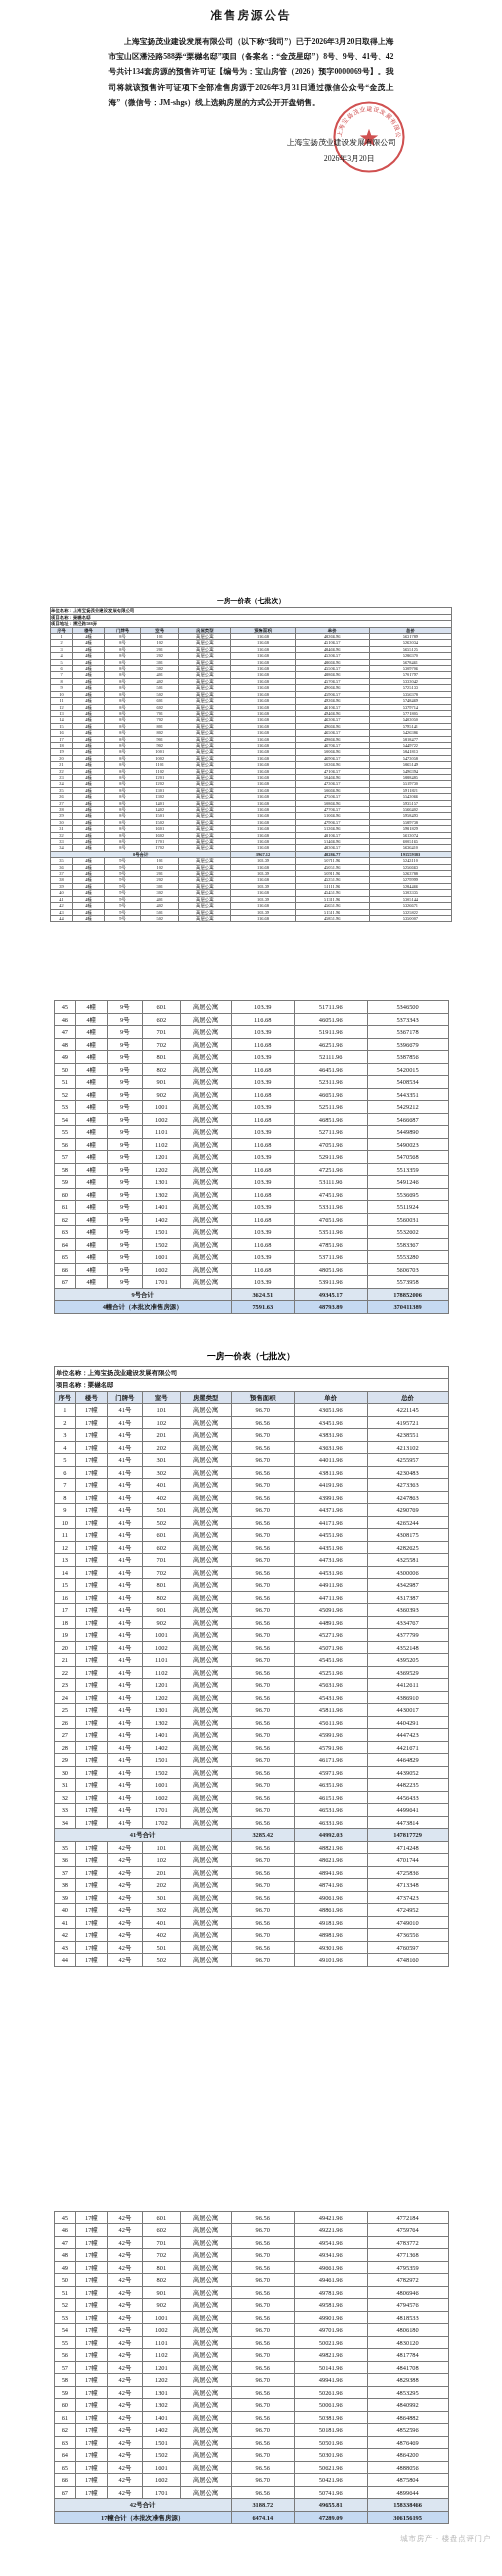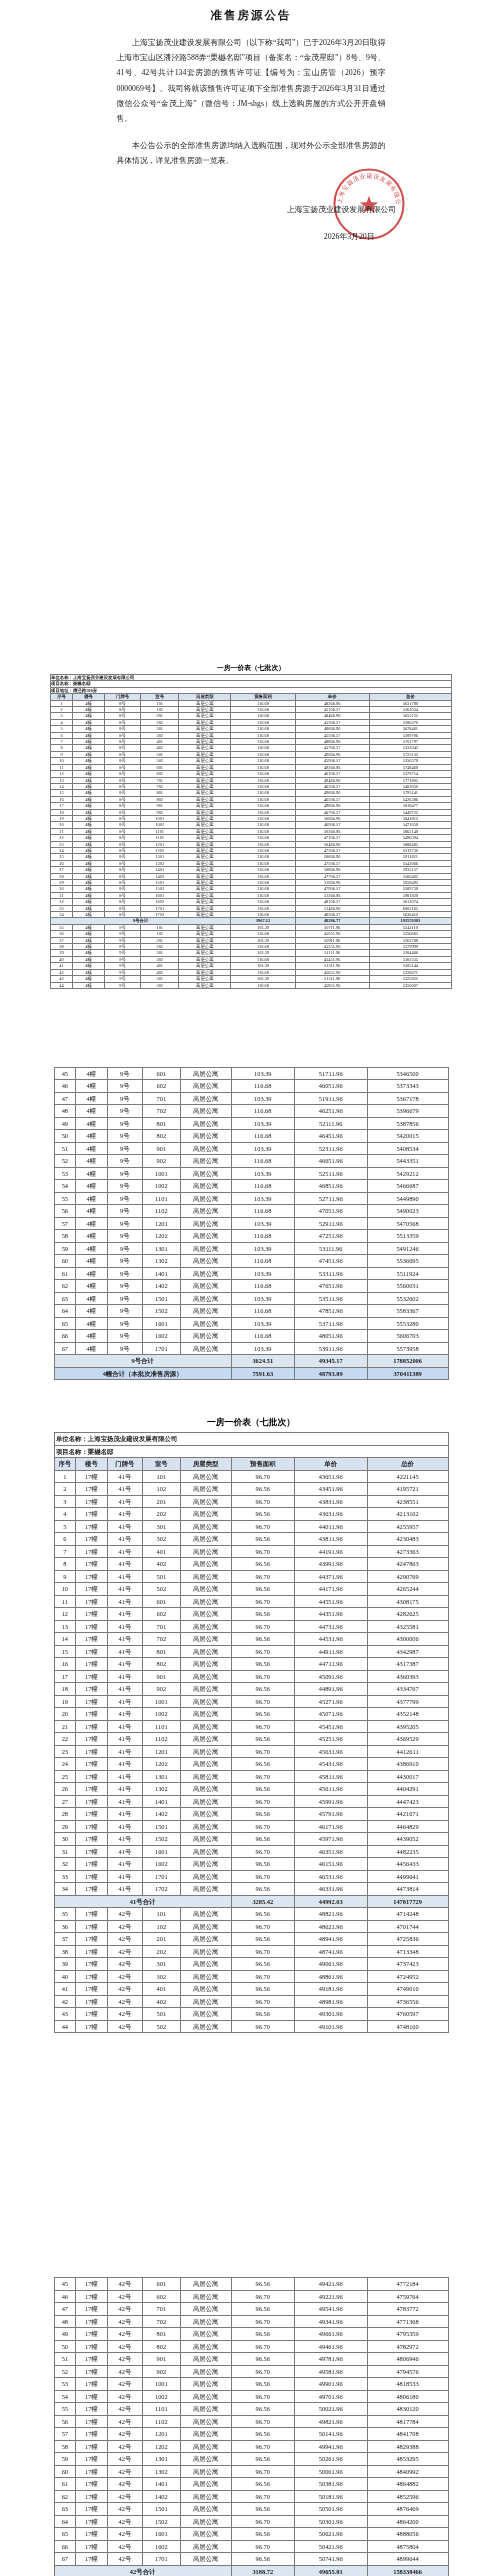--- a/index.html
+++ b/index.html
@@ -8,24 +8,24 @@
     font-family:"Liberation Serif","DejaVu Serif",serif;
     color:#1a1a1a;
     -webkit-font-smoothing:antialiased;
   }
   .doc-header{padding-top:8px;}
   .page-title{
     text-align:center;font-size:11.5px;font-weight:bold;
     letter-spacing:2px;margin:0 0 11px 0;
   }
   .body-text{width:293px;margin:0 auto;font-size:7.8px;line-height:1.95;text-align:justify;}
-  .body-text p{margin:12px;text-indent:2em;}
+  .body-text p{margin:4px;text-indent:2em;font-weight:bold;}
   .sig{width:293px;margin:2.7px auto 0;position:relative;height:68px;}
   .sig-company{position:absolute;right:1.4px;top:23px;font-size:7.8px;}
-  .sig-date{position:absolute;right:23px;top:50px;font-size:7.8px;}
+  .sig-date{position:absolute;right:23px;top:39px;font-size:7.8px;}
   .stamp{position:absolute;right:-9.5px;top:-15px;width:76px;height:76px;opacity:.82;}
   .spacer{width:100%;}
 
   .tbl-block{margin:0 auto;}
   .tbl-title{text-align:center;font-weight:bold;color:#000;}
   table{border-collapse:collapse;width:100%;table-layout:fixed;}
   td,th{border:0.7px solid #7a7a7a;text-align:center;overflow:hidden;white-space:nowrap;font-weight:normal;}
   .info-row td{text-align:left;padding-left:2.7px;font-weight:bold;background:#fff;}
   .head-row th{background:#d9e2ef;font-weight:bold;}
   .sub-row td{background:#dce6f1;font-weight:bold;}
@@ -46,21 +46,20 @@
     font-family:"Liberation Sans","DejaVu Sans",sans-serif;
   }
 </style>
 </head>
 <body>
 
 <div class="doc-header">
   <h1 class="page-title">准售房源公告</h1>
   <div class="body-text">
     <p>上海宝扬茂业建设发展有限公司（以下称“我司”）已于2026年3月20日取得上海市宝山区潘泾路588弄“栗樾名邸”项目（备案名：“金茂星邸”）8号、9号、41号、42号共计134套房源的预售许可证【编号为：宝山房管（2026）预字0000069号】。我司将就该预售许可证项下全部准售房源于2026年3月31日通过微信公众号“金茂上海”（微信号：JM-shgs）线上选购房屋的方式公开开盘销售。</p>
-    <p>本公告公示的全部准售房源均纳入选购范围，现对外公示全部准售房源的具体情况，详见准售房源一览表。</p>
   </div>
   <div class="sig">
     <svg class="stamp" viewBox="0 0 110 110" aria-hidden="true">
       <defs>
         <path id="stampArc" d="M15,57 a40,40 0 1,1 80,0" fill="none"></path>
       </defs>
       <circle cx="55" cy="55" r="50" fill="none" stroke="#c62b2b" stroke-width="3"></circle>
       <polygon fill="#c62b2b" points="55,43 58.29,52.47 68.31,52.67 60.33,58.73 63.23,68.33 55,62.6 46.77,68.33 49.67,58.73 41.69,52.67 51.71,52.47"></polygon>
       <text font-size="8.5" fill="#c62b2b" letter-spacing="1">
         <textPath href="#stampArc" startOffset="2">上海宝扬茂业建设发展有限公司</textPath>

